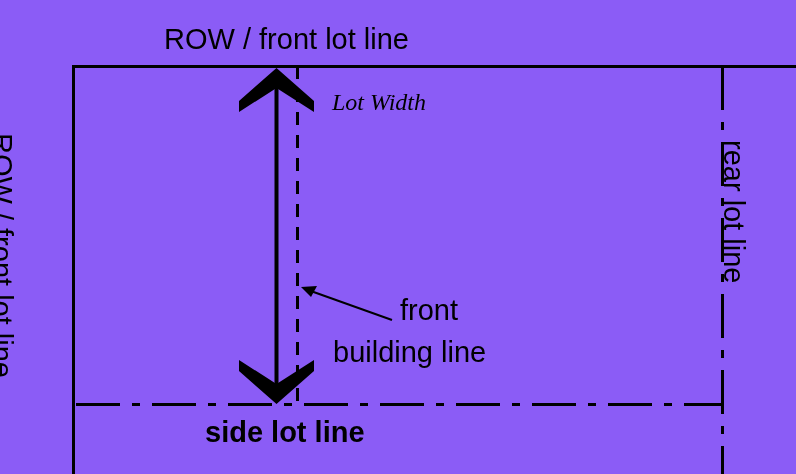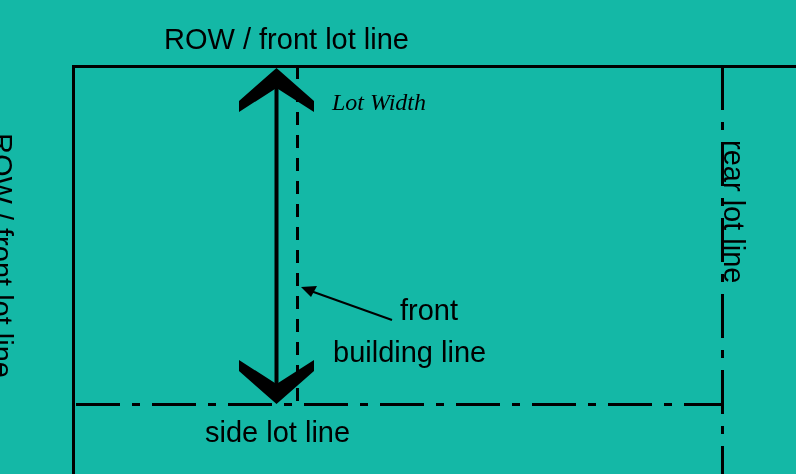--- a/index.html
+++ b/index.html
@@ -7,21 +7,21 @@
     padding: 0;
     background: #ffffff;
   }
   body {
     font-family: "Liberation Sans", sans-serif;
   }
   #diagram-root {
     position: relative;
     width: 796px;
     height: 474px;
-    background: #14b8a6;
+    background: #8b5cf6;
     overflow: hidden;
   }
   #diagram-svg {
     position: absolute;
     top: 0;
     left: 0;
     width: 796px;
     height: 474px;
     display: block;
   }
@@ -65,20 +65,21 @@
   }
   #label-front-line-2 {
     left: 333px;
     top: 338px;
     font-size: 29px;
   }
   #label-side-lot-line {
     left: 205px;
     top: 418px;
     font-size: 29px;
+    font-weight: bold;
   }
 </style>
 </head>
 <body>
 
 <div id="diagram-root">
 
   <svg id="diagram-svg" viewBox="0 0 796 474">
 
     <line x1="72" y1="66.5" x2="796" y2="66.5" stroke="#000000" stroke-width="3"></line>

